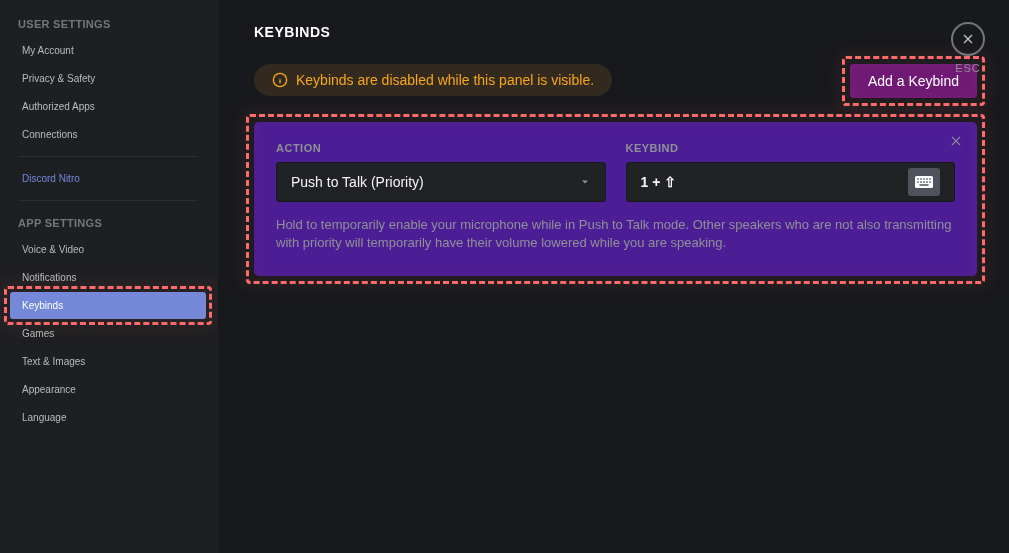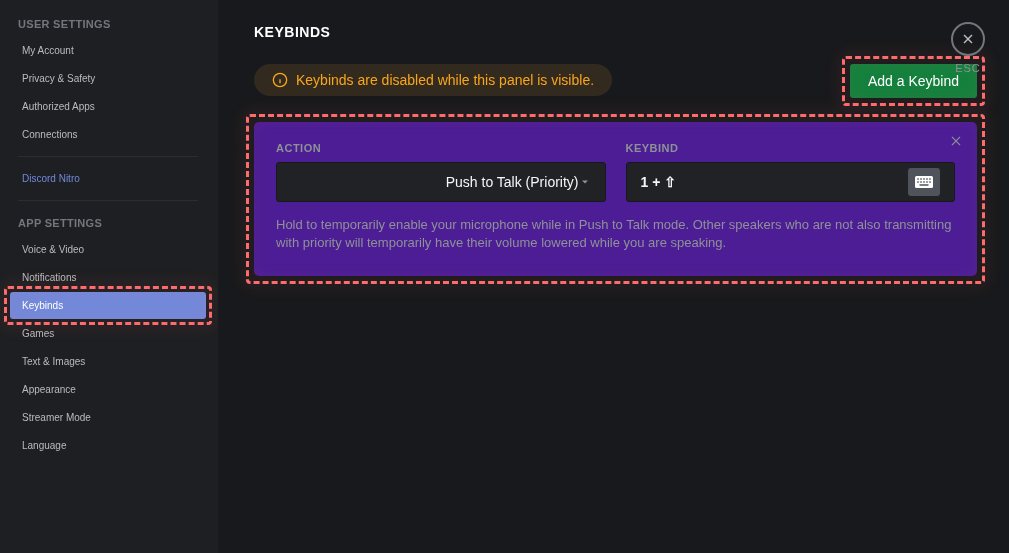--- a/index.html
+++ b/index.html
@@ -18,33 +18,33 @@
   .hl::after{content:"";position:absolute;inset:-6px;border:3px dashed #ff6b6b;border-radius:4px;pointer-events:none;filter:drop-shadow(0 0 8px rgba(255,107,107,.4))}
 
   
   .main{flex:1;padding:24px 32px 0 36px;position:relative;color:#dcddde}
   .page-title{font-size:14px;font-weight:700;color:#fff;letter-spacing:.5px;margin-bottom:24px}
 
   .top-row{display:flex;align-items:flex-start;gap:8px;margin-bottom:24px}
   .notice{display:inline-flex;align-items:center;gap:8px;background:#322a1f;color:#faa61a;font-size:14px;padding:8px 18px;border-radius:22px}
   .notice svg{flex:none}
 
-  .add-btn{position:relative;margin-left:auto;background:#15803d;color:#fff;border:none;font-size:14px;font-weight:500;padding:9px 18px;border-radius:3px;cursor:pointer}
+  .add-btn{position:relative;margin-left:auto;background:#701a75;color:#fff;border:none;font-size:14px;font-weight:500;padding:9px 18px;border-radius:3px;cursor:pointer}
   .add-btn.hl::after{inset:-8px}
 
   .card{position:relative;background:#4c1d95;border-radius:5px;padding:20px 22px 24px}
   .card.hl::after{inset:-8px}
   .card .close{position:absolute;top:12px;right:14px;color:#8e9297;font-size:16px;line-height:1;cursor:pointer;background:none;border:none}
 
   .row{display:flex;gap:20px}
   .col{flex:1;display:flex;flex-direction:column}
   .lab{font-size:11px;font-weight:700;color:#8e9297;letter-spacing:.5px;margin-bottom:8px}
 
   .sel-box,.kb-box{height:40px;background:#202225;border:1px solid #17181a;border-radius:3px;display:flex;align-items:center;padding:0 14px;color:#f6f6f7;font-size:14px}
-  .sel-box{justify-content:flex-end;cursor:pointer}
+  .sel-box{justify-content:space-between;cursor:pointer}
   .kb-box{justify-content:space-between}
   .kb-rec{margin-left:auto;display:flex;align-items:center;justify-content:center;width:32px;height:28px;background:#4f545c;border-radius:3px}
 
   .desc{font-size:13px;color:#8e9297;line-height:1.4;margin-top:14px}
 
   
   .escwrap{position:absolute;top:22px;right:24px;text-align:center;color:#8e9297}
   .escbtn{width:34px;height:34px;border:2px solid #72767d;border-radius:50%;display:flex;align-items:center;justify-content:center;cursor:pointer;margin:0 auto 6px}
   .escbtn svg{stroke:#b9bbbe}
   .esclab{font-size:11px;letter-spacing:1px}
@@ -62,21 +62,20 @@
     <div class="side-sep"></div>
     <div class="side-item nitro">Discord Nitro</div>
     <div class="side-sep"></div>
     <div class="side-header">APP SETTINGS</div>
     <div class="side-item">Voice &amp; Video</div>
     <div class="side-item">Notifications</div>
     <div class="side-item sel hl">Keybinds</div>
     <div class="side-item">Games</div>
     <div class="side-item">Text &amp; Images</div>
     <div class="side-item">Appearance</div>
-    <div class="side-item">Streamer Mode</div>
     <div class="side-item">Language</div>
   </nav>
 
   <main class="main">
     <h1 class="page-title">KEYBINDS</h1>
 
     <div class="top-row">
       <div class="notice">
         <svg width="16" height="16" viewBox="0 0 24 24" fill="none" stroke="#faa61a" stroke-width="2">
             <circle cx="12" cy="12" r="10"></circle>

